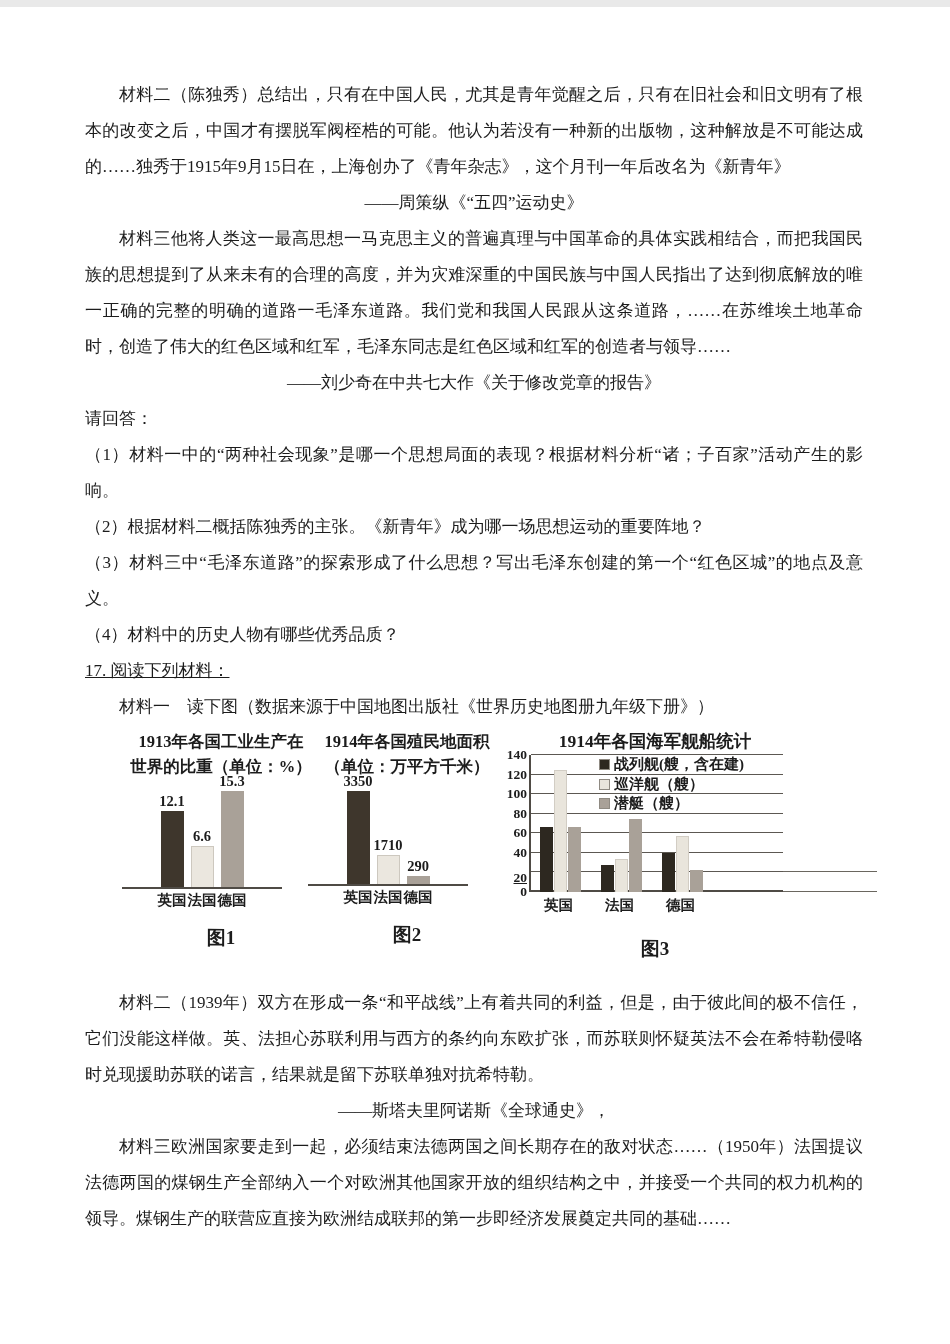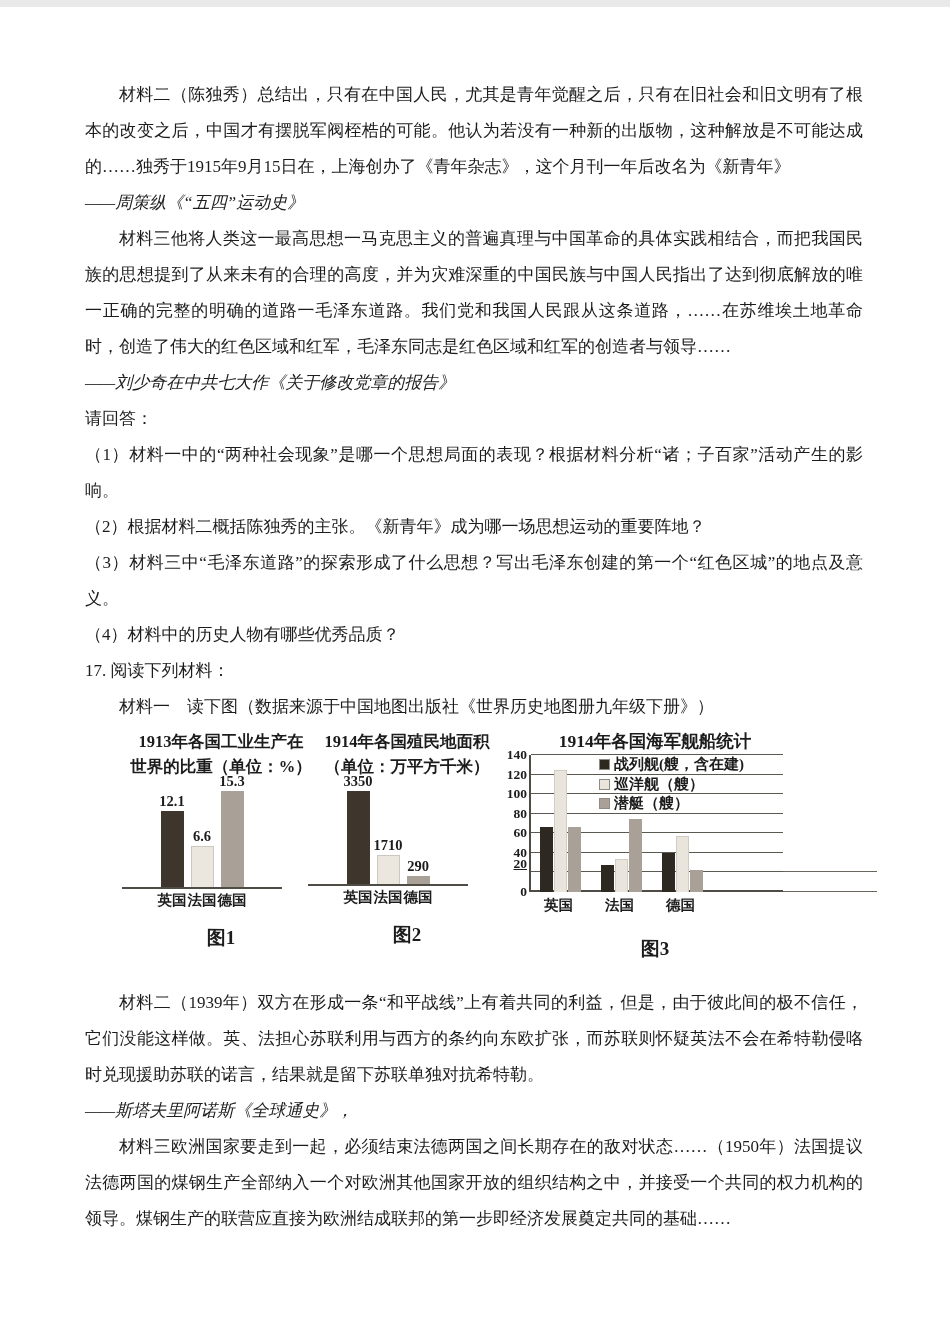--- a/index.html
+++ b/index.html
@@ -3,23 +3,23 @@
 <meta charset="utf-8">
 <style>
   html,body{margin:0;padding:0;background:#e9e9e9;}
   .page{
     position:relative;width:950px;height:1344px;background:#ffffff;
     font-family:"Liberation Serif","DejaVu Serif",serif;color:#1c1c1c;
     margin:7px auto;overflow:hidden;
   }
   .content{position:absolute;left:85px;top:70px;width:778px;font-size:17px;line-height:36px;text-align:justify;}
   .para{margin:0;text-indent:2em;}
-  .attr{margin:0;text-align:left;text-indent:0;font-style:italic;}
+  .attr{margin:0;text-align:center;text-indent:0;}
   .qline{margin:0;text-indent:0;}
-  .h17{margin:0;text-indent:0;}
+  .h17{margin:0;text-indent:0;text-decoration:underline;}
 
   
   .charts{position:relative;height:250px;margin:4px 0 6px 0;text-align:left;}
   .fig{position:absolute;top:0;}
   #fig1{left:26px;width:220px;}
   #fig2{left:232px;width:180px;}
   #fig3{left:418px;width:352px;}
 
   .fig-title{text-align:center;font-size:16.5px;line-height:25px;font-weight:600;margin-bottom:8px;white-space:nowrap;}
   .fig-plot{position:relative;display:flex;align-items:flex-end;justify-content:center;border-bottom:2px solid #4f4b45;width:160px;margin:0 auto;}
@@ -124,21 +124,21 @@
             <div class="fig-xlabel">德国</div>
           </div>
           <div class="fig-caption">图2</div>
         </div>
       <div class="fig" id="fig3">
           <div class="fig3-title">1914年各国海军舰船统计</div>
           <div class="fig3-plot">
             <div class="grid base" style="bottom: 0px;"></div>
             <div class="ytick" style="bottom: -8px;">0</div>
             <div class="grid" style="bottom: 19.5714px;"></div>
-            <div class="ytick" style="bottom: 20px; text-decoration: underline;">20</div>
+            <div class="ytick" style="bottom: 6px; text-decoration: underline;">20</div>
             <div class="grid" style="bottom: 39.1429px;"></div>
             <div class="ytick" style="bottom: 31.1429px;">40</div>
             <div class="grid" style="bottom: 58.7143px;"></div>
             <div class="ytick" style="bottom: 50.7143px;">60</div>
             <div class="grid" style="bottom: 78.2857px;"></div>
             <div class="ytick" style="bottom: 70.2857px;">80</div>
             <div class="grid" style="bottom: 97.8571px;"></div>
             <div class="ytick" style="bottom: 89.8571px;">100</div>
             <div class="grid" style="bottom: 117.429px;"></div>
             <div class="ytick" style="bottom: 109.429px;">120</div>

